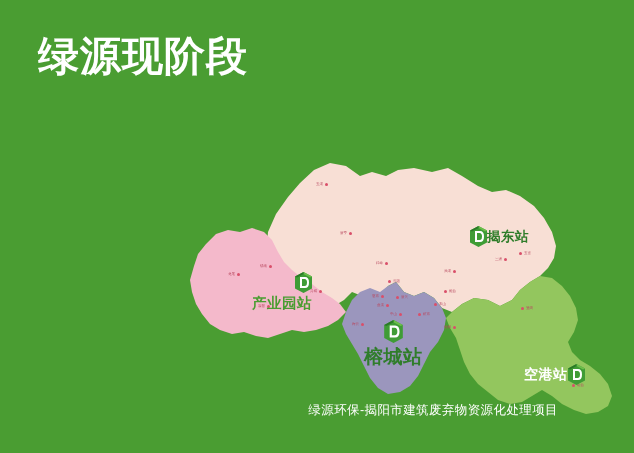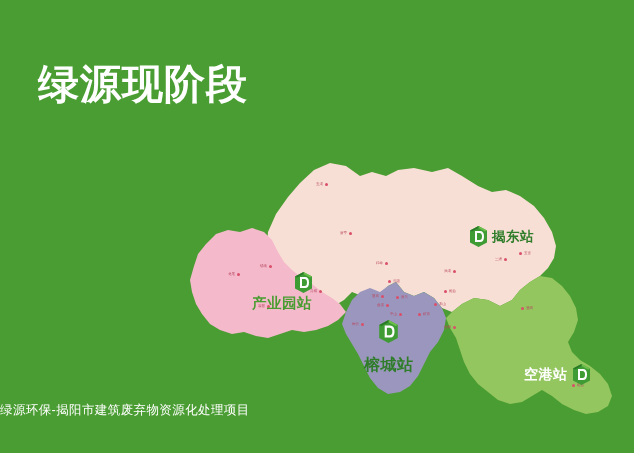--- a/index.html
+++ b/index.html
@@ -5,61 +5,61 @@
   html,body{margin:0;padding:0;}
   body{
     width:634px;height:453px;overflow:hidden;
     background:#4a9d32;
     font-family:"Liberation Sans","DejaVu Sans",sans-serif;
     position:relative;
   }
   #stage{position:absolute;inset:0;width:634px;height:453px;}
 
   
-  .headline{position:absolute;left:38px;top:34px;width:300px;margin-top:28px;}
+  .headline{position:absolute;left:38px;top:34px;width:300px;}
   .title-line{
     color:#ffffff;font-size:41px;line-height:44px;font-weight:bold;
     letter-spacing:1px;white-space:nowrap;
   }
   .subtitle{
     color:#ffffff;font-size:17px;font-weight:bold;letter-spacing:3.0px;
     margin-top:18px;white-space:nowrap;
   }
 
   
   #mapwrap{position:absolute;left:0;top:0;width:634px;height:453px;}
   #mapsvg{display:block;width:634px;height:453px;}
 
   
-  .station{position:absolute;display:flex;align-items:center;gap:5px;white-space:nowrap;}
+  .station{position:absolute;display:flex;align-items:center;white-space:nowrap;}
   .station .stn-label{font-size:13.5px;font-weight:bold;letter-spacing:.5px;}
   .logo{width:17px;height:21px;display:block;flex:0 0 auto;}
 
   .st-jiedong{left:470px;top:226px;}
   .st-jiedong .stn-label{color:#2f7d2a;}
 
   .st-chanye{left:252px;top:272px;flex-direction:column;align-items:flex-end;gap:1px;}
   .st-chanye .logo{margin-left:8px;}
   .st-chanye .stn-label{color:#4a9d32;font-size:14.5px;}
 
   .st-rongcheng{left:364px;top:320px;flex-direction:column;align-items:center;gap:1px;}
   .st-rongcheng .logo{width:19px;height:23px;}
-  .st-rongcheng .stn-label{color:#2f7d2a;font-size:16px;margin-top:11px;}
+  .st-rongcheng .stn-label{color:#2f7d2a;font-size:19px;}
 
   .st-konggang{left:524px;top:364px;}
   .st-konggang .stn-label{color:#ffffff;font-size:14px;text-align:center;}
 
   
   .town{position:absolute;display:flex;align-items:center;gap:2px;white-space:nowrap;}
   .town .dot{width:3px;height:3px;border-radius:50%;background:#d94f6a;flex:0 0 auto;}
   .town .tname{font-size:3.6px;color:#b8485f;line-height:1;transform:scale(.98);}
   .town.rev{flex-direction:row-reverse;}
 
   
-  .caption{position:absolute;left:0;top:400px;width:558px;text-align:left;}
+  .caption{position:absolute;left:0;top:400px;width:558px;text-align:right;}
   .caption div{
     color:#ffffff;font-size:12.5px;line-height:20px;letter-spacing:.4px;
   }
 </style>
 </head>
 <body>
 
 <div id="stage">
 
   <div id="mapwrap">

